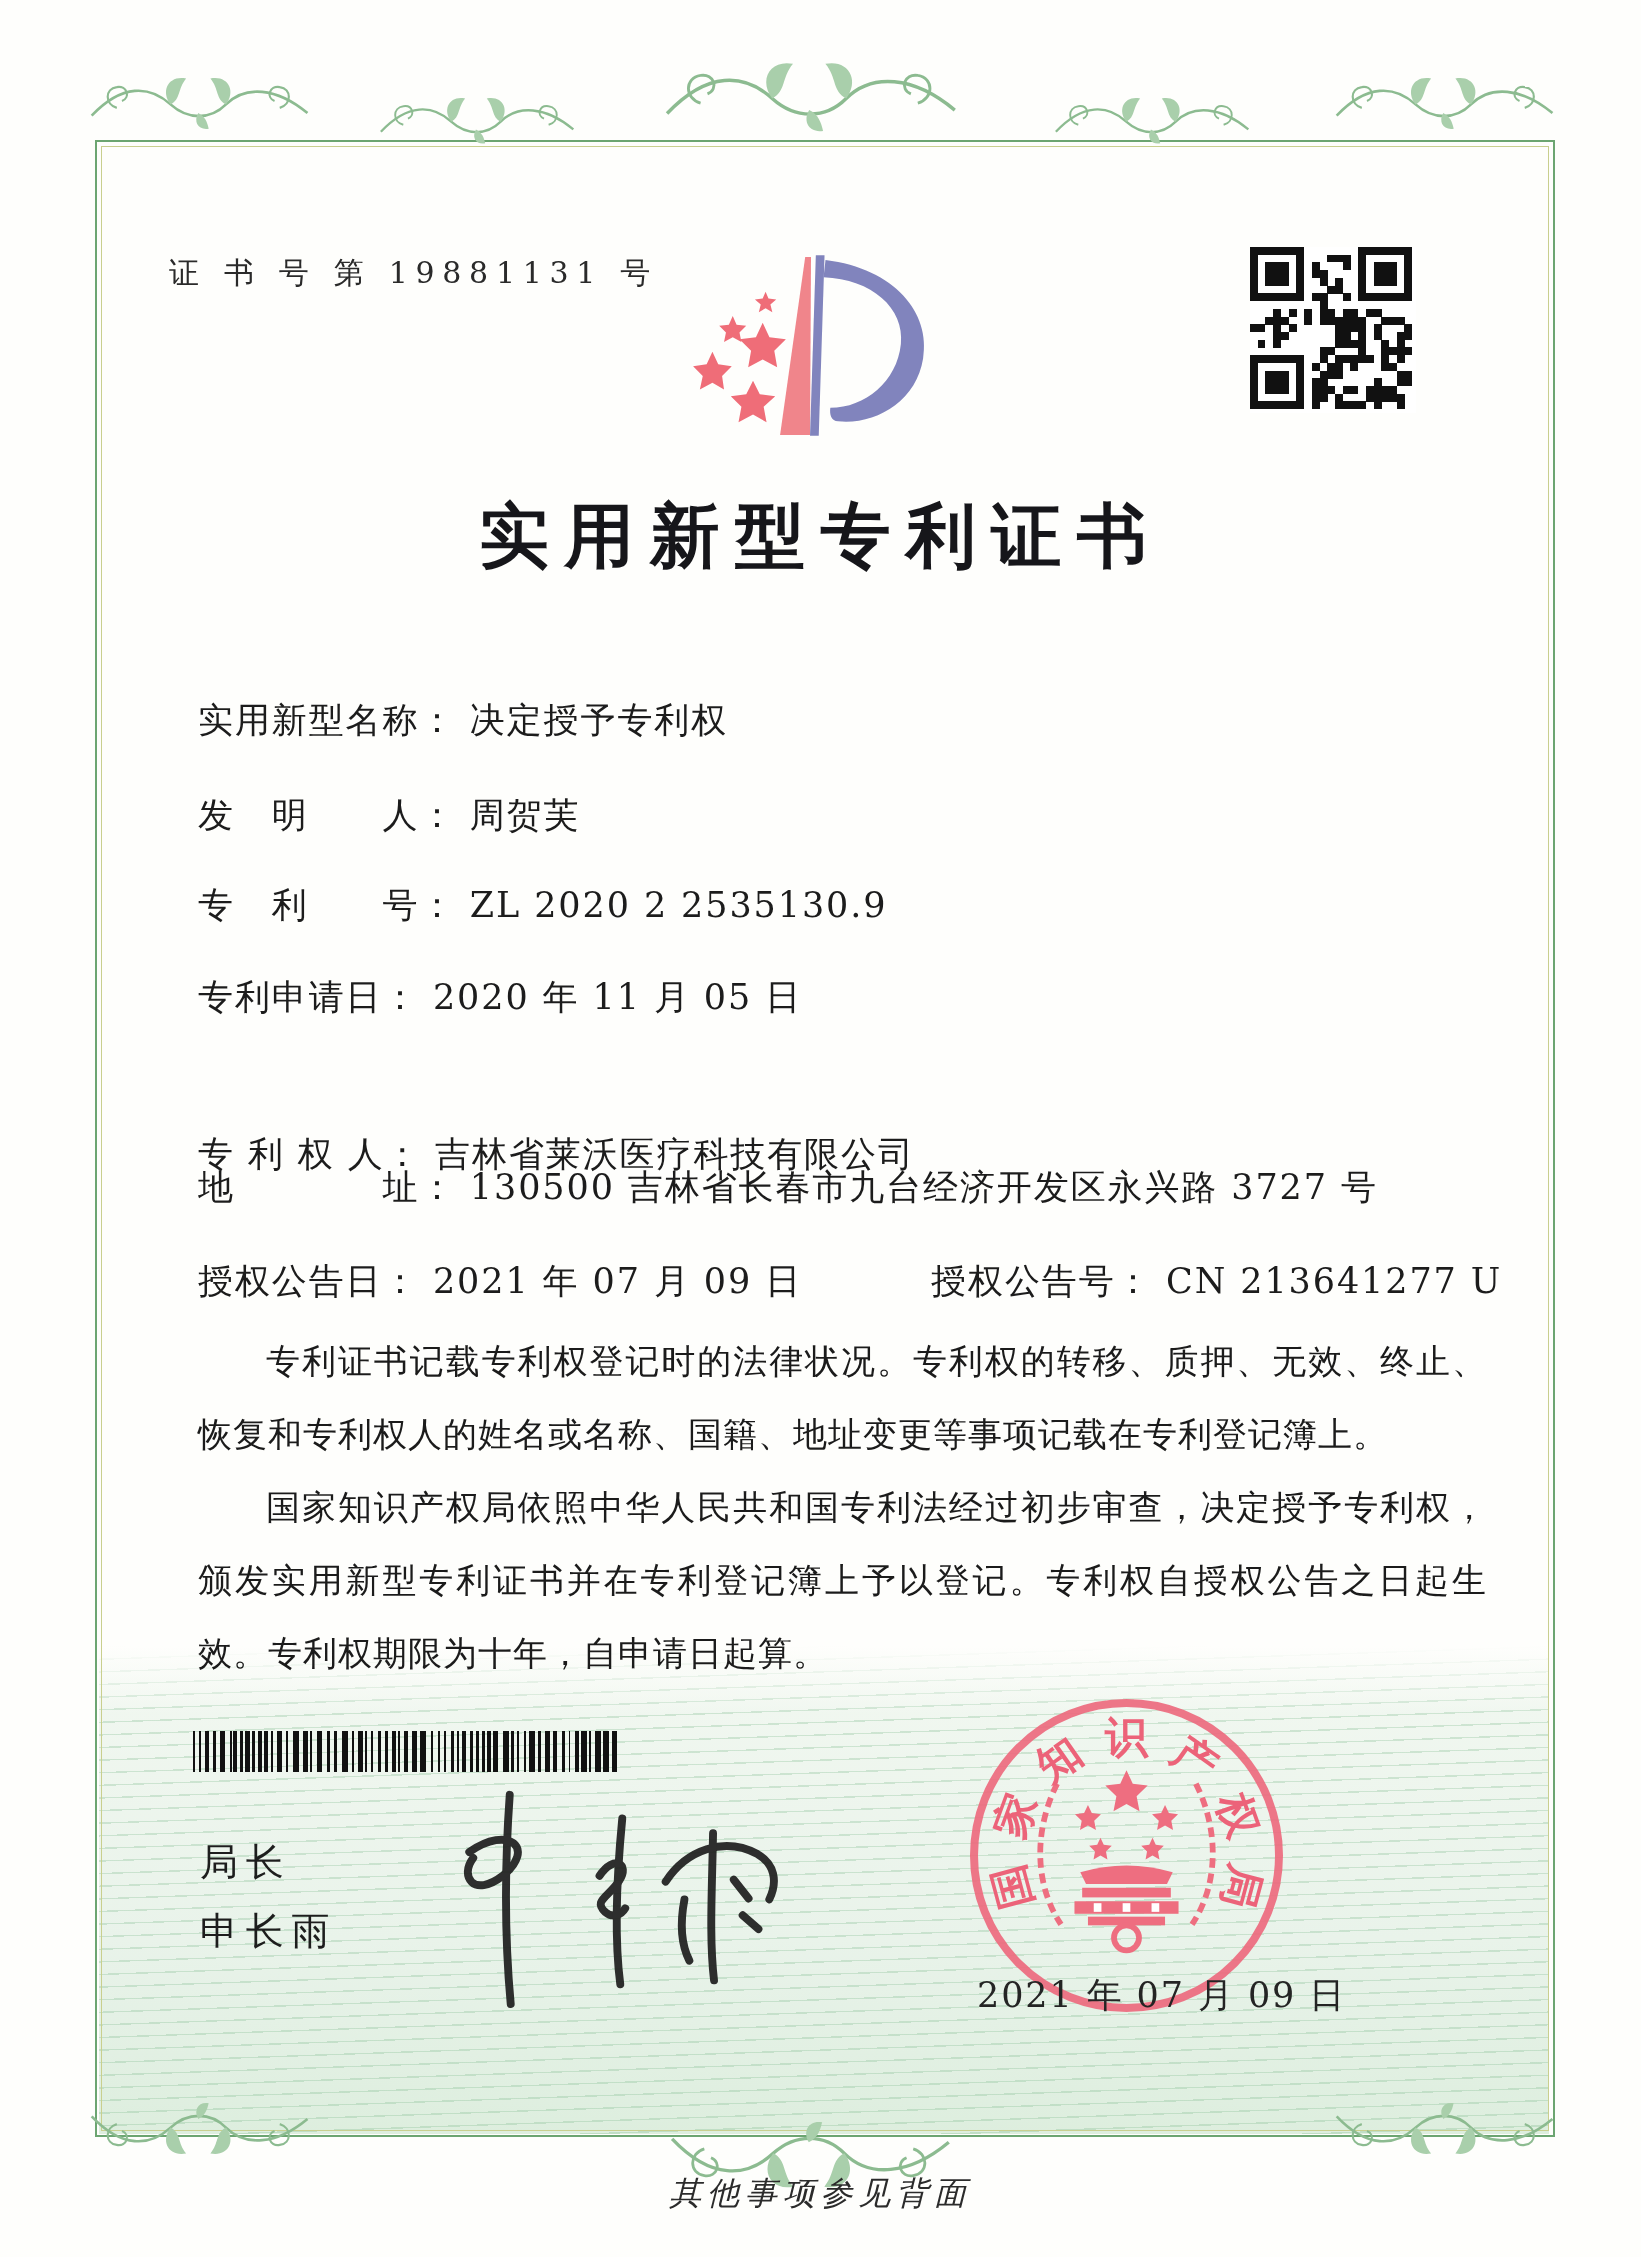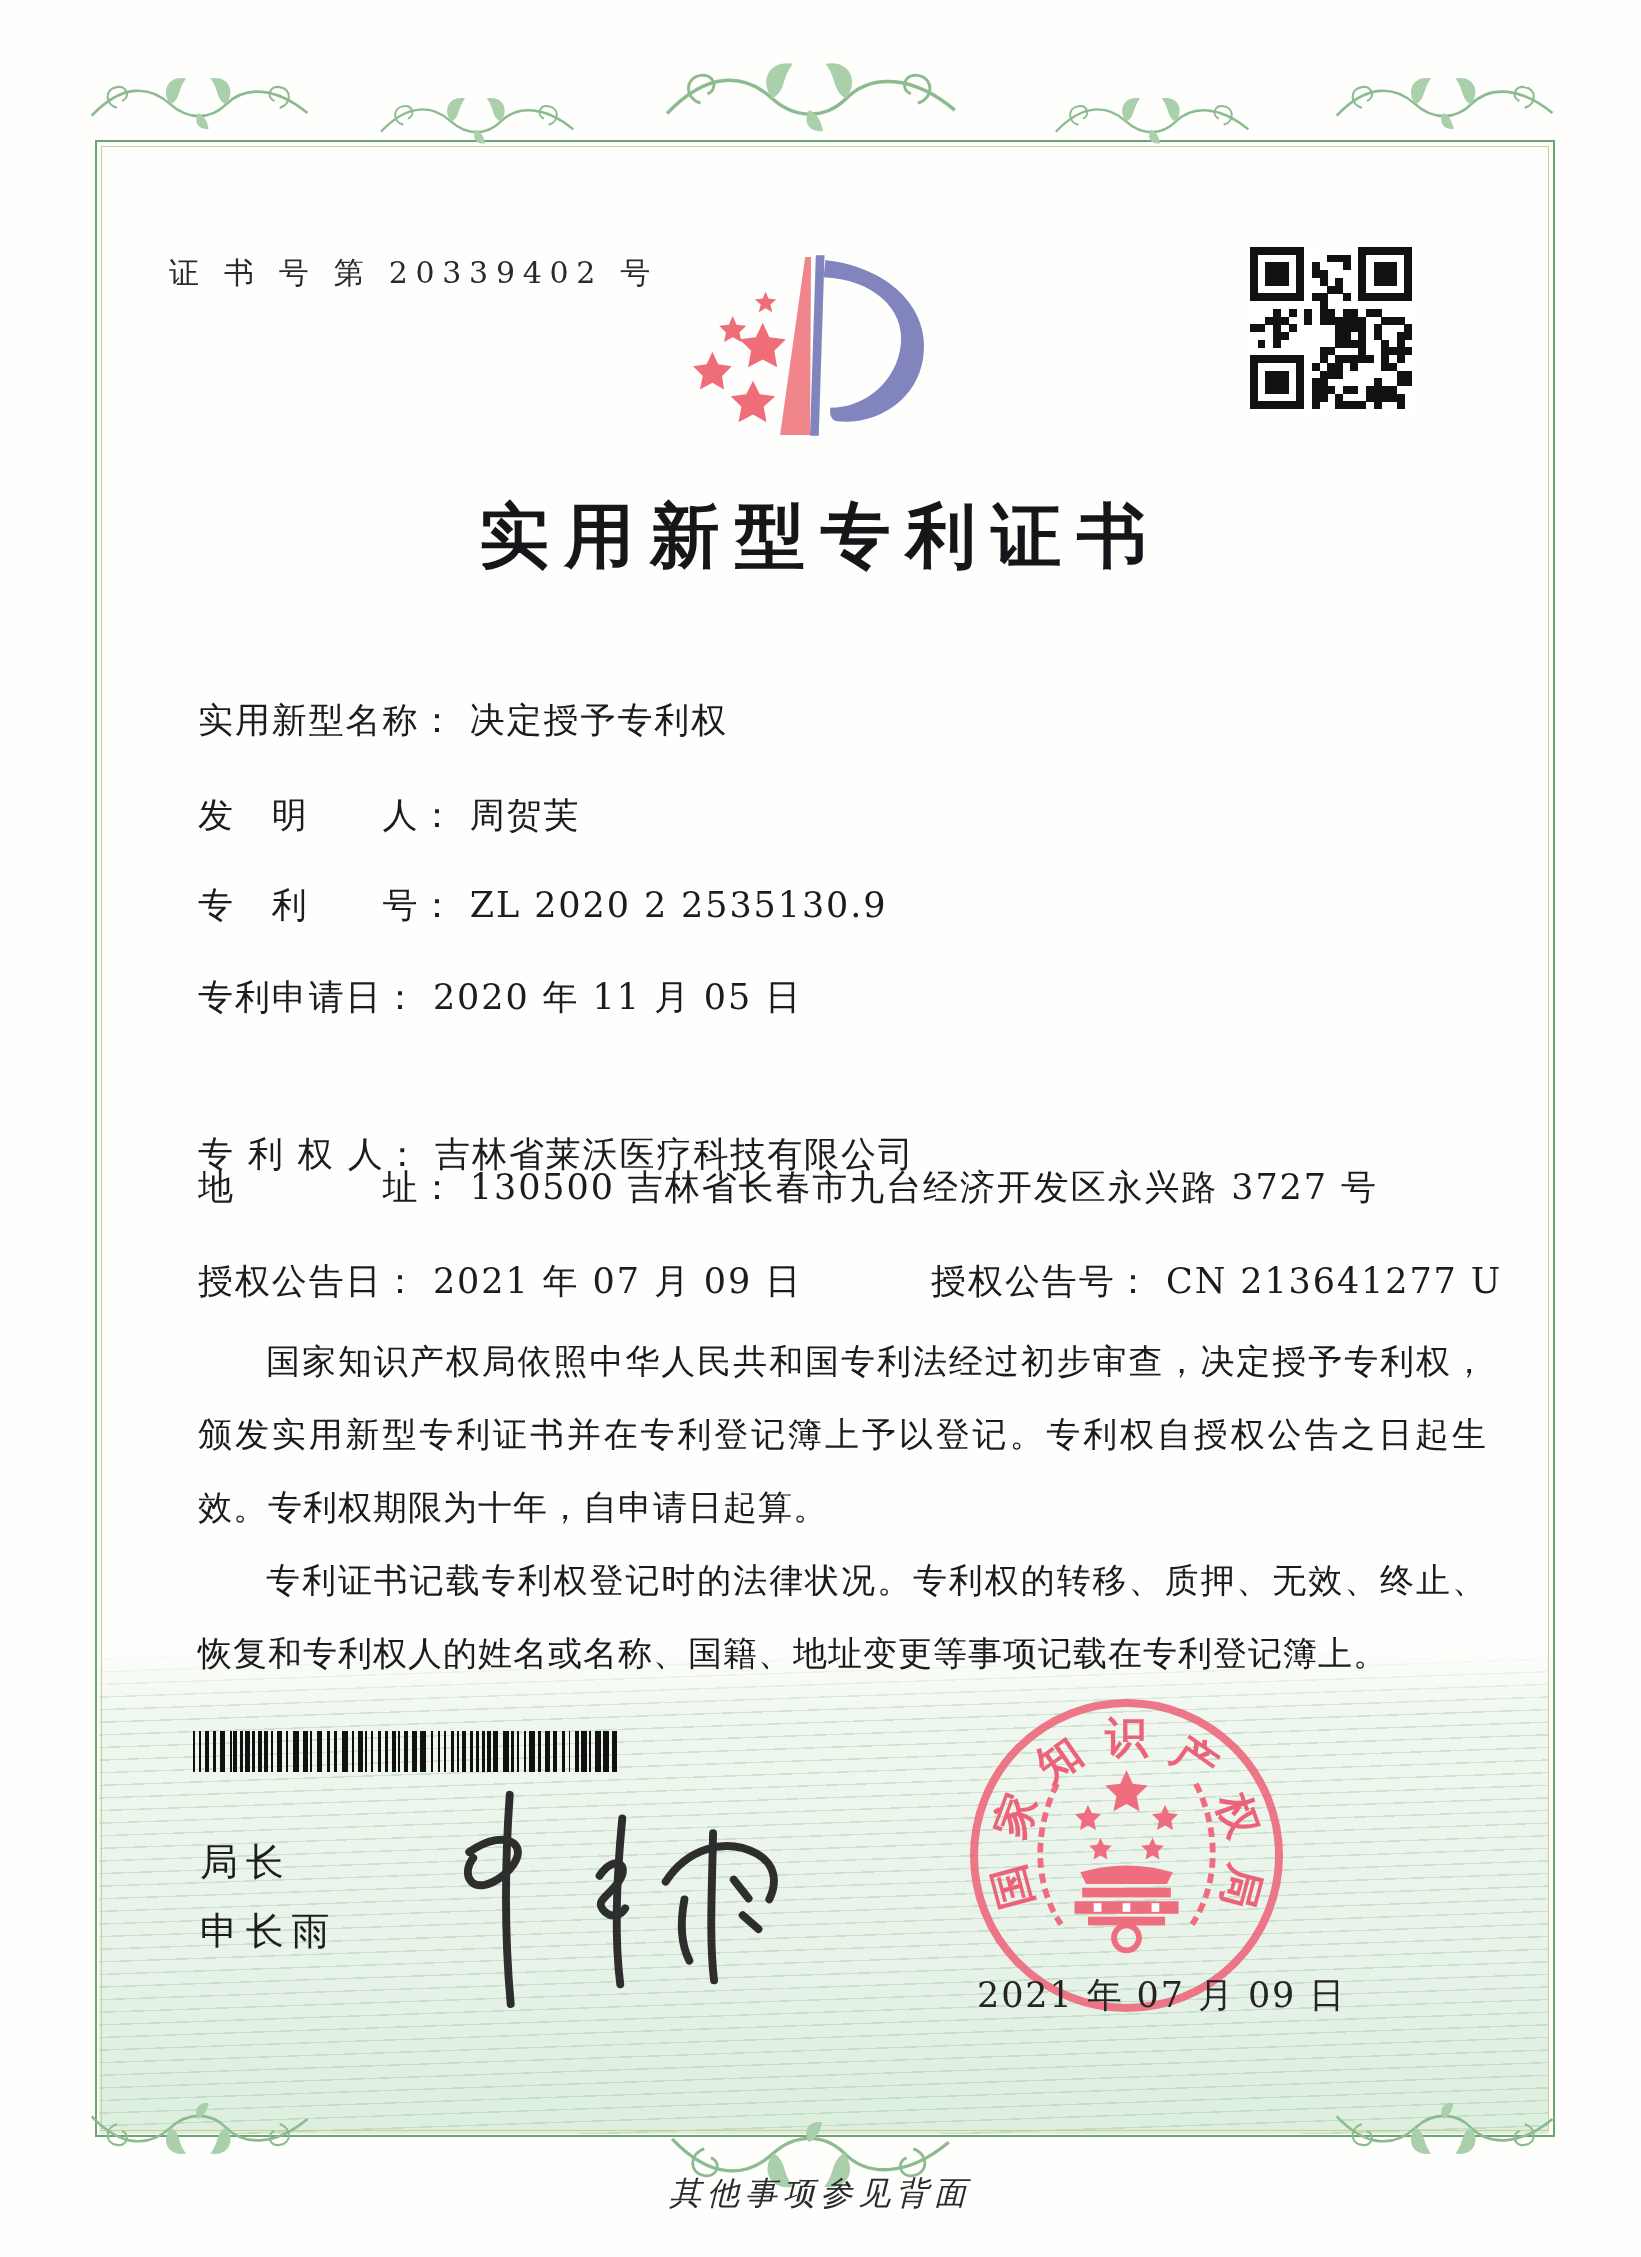--- a/index.html
+++ b/index.html
@@ -132,21 +132,21 @@
   <svg class="orn" style="left:87px;top:2086px;transform:scaleY(-1)" width="226" height="78" viewBox="0 0 260 90">
       <use href="#flourish"></use>
     </svg>
   <svg class="orn" style="left:666px;top:2100px;transform:scaleY(-1)" width="290" height="100" viewBox="0 0 260 90">
       <use href="#flourish"></use>
     </svg>
   <svg class="orn" style="left:1332px;top:2086px;transform:scaleY(-1)" width="226" height="78" viewBox="0 0 260 90">
       <use href="#flourish"></use>
     </svg>
 
-  <div class="cert-no">证 书 号 第 20339402 号</div>
+  <div class="cert-no">证 书 号 第 19881131 号</div>
 
   <svg class="logo" viewBox="0 0 300 268">
     <g fill="#ef6d78">
       <path d="M103,64 l3,7 8,1 -6,5 2,8 -7,-4 -7,4 2,-8 -6,-5 8,-1 Z"></path>
       <path d="M69,89 l4,9 10,1 -7,7 2,10 -9,-5 -9,5 2,-10 -7,-7 10,-1 Z"></path>
       <path d="M100,96 l7,15 17,2 -12,12 3,17 -15,-8 -15,8 3,-17 -12,-12 17,-2 Z"></path>
       <path d="M48,126 l6,13 14,2 -10,10 2,14 -12,-7 -13,7 3,-14 -10,-10 14,-2 Z"></path>
       <path d="M90,156 l7,14 16,2 -12,11 3,16 -14,-8 -15,8 3,-16 -11,-11 16,-2 Z"></path>
     </g>
     <polygon points="144,28 150,28 149,212 118,212" fill="#f0858b"></polygon>
@@ -398,22 +398,22 @@
     <div class="frow r6">
       <span class="lab">地　　　　址：</span><span class="val">130500 吉林省长春市九台经济开发区永兴路 3727 号</span>
     </div>
     <div class="frow r7">
       <span class="lab">授权公告日：</span><span class="val">2021 年 07 月 09 日</span>
       <span class="lab pair2">授权公告号：</span><span class="val">CN 213641277 U</span>
     </div>
   </div>
 
   <div class="body-text">
+    <p>专利证书记载专利权登记时的法律状况。专利权的转移、质押、无效、终止、恢复和专利权人的姓名或名称、国籍、地址变更等事项记载在专利登记簿上。</p>
     <p>国家知识产权局依照中华人民共和国专利法经过初步审查，决定授予专利权，颁发实用新型专利证书并在专利登记簿上予以登记。专利权自授权公告之日起生效。专利权期限为十年，自申请日起算。</p>
-    <p>专利证书记载专利权登记时的法律状况。专利权的转移、质押、无效、终止、恢复和专利权人的姓名或名称、国籍、地址变更等事项记载在专利登记簿上。</p>
   </div>
 
   <div class="barcode" id="barcode"><span style="width:1.9px;background:#111;margin-right:3.9px"></span><span style="width:1.9px;background:#111;margin-right:4.8px"></span><span style="width:3.9px;background:#111;margin-right:3.9px"></span><span style="width:2.9px;background:#111;margin-right:3.9px"></span><span style="width:4.8px;background:#111;margin-right:4.8px"></span><span style="width:1.9px;background:#111;margin-right:1.9px"></span><span style="width:3.9px;background:#111;margin-right:2.9px"></span><span style="width:2.9px;background:#111;margin-right:1.9px"></span><span style="width:4.8px;background:#111;margin-right:1.9px"></span><span style="width:2.9px;background:#111;margin-right:3.9px"></span><span style="width:3.9px;background:#111;margin-right:1.9px"></span><span style="width:3.9px;background:#111;margin-right:2.9px"></span><span style="width:1.9px;background:#111;margin-right:3.9px"></span><span style="width:4.8px;background:#111;margin-right:4.8px"></span><span style="width:1.9px;background:#111;margin-right:4.8px"></span><span style="width:5.8px;background:#111;margin-right:3.9px"></span><span style="width:4.8px;background:#111;margin-right:2.9px"></span><span style="width:1.9px;background:#111;margin-right:4.8px"></span><span style="width:4.8px;background:#111;margin-right:4.8px"></span><span style="width:2.9px;background:#111;margin-right:3.9px"></span><span style="width:3.9px;background:#111;margin-right:4.8px"></span><span style="width:5.8px;background:#111;margin-right:3.9px"></span><span style="width:1.9px;background:#111;margin-right:3.9px"></span><span style="width:5.8px;background:#111;margin-right:1.9px"></span><span style="width:1.9px;background:#111;margin-right:3.9px"></span><span style="width:1.9px;background:#111;margin-right:4.8px"></span><span style="width:2.9px;background:#111;margin-right:3.9px"></span><span style="width:3.9px;background:#111;margin-right:3.9px"></span><span style="width:3.9px;background:#111;margin-right:1.9px"></span><span style="width:1.9px;background:#111;margin-right:3.9px"></span><span style="width:3.9px;background:#111;margin-right:3.9px"></span><span style="width:4.8px;background:#111;margin-right:3.9px"></span><span style="width:5.8px;background:#111;margin-right:4.8px"></span><span style="width:1.9px;background:#111;margin-right:4.8px"></span><span style="width:1.9px;background:#111;margin-right:4.8px"></span><span style="width:1.9px;background:#111;margin-right:4.8px"></span><span style="width:2.9px;background:#111;margin-right:2.9px"></span><span style="width:1.9px;background:#111;margin-right:2.9px"></span><span style="width:3.9px;background:#111;margin-right:4.8px"></span><span style="width:2.9px;background:#111;margin-right:2.9px"></span><span style="width:2.9px;background:#111;margin-right:2.9px"></span><span style="width:2.9px;background:#111;margin-right:1.9px"></span><span style="width:3.9px;background:#111;margin-right:2.9px"></span><span style="width:4.8px;background:#111;margin-right:4.8px"></span><span style="width:5.8px;background:#111;margin-right:1.9px"></span><span style="width:2.9px;background:#111;margin-right:2.9px"></span><span style="width:2.9px;background:#111;margin-right:4.8px"></span><span style="width:1.9px;background:#111;margin-right:2.9px"></span><span style="width:5.8px;background:#111;margin-right:2.9px"></span><span style="width:2.9px;background:#111;margin-right:4.8px"></span><span style="width:4.8px;background:#111;margin-right:2.9px"></span><span style="width:3.9px;background:#111;margin-right:4.8px"></span><span style="width:2.9px;background:#111;margin-right:3.9px"></span><span style="width:1.9px;background:#111;margin-right:4.8px"></span><span style="width:3.9px;background:#111;margin-right:1.9px"></span><span style="width:5.8px;background:#111;margin-right:1.9px"></span><span style="width:1.9px;background:#111;margin-right:4.8px"></span><span style="width:5.8px;background:#111;margin-right:1.9px"></span><span style="width:5.8px;background:#111;margin-right:2.9px"></span><span style="width:4.8px;background:#111;margin-right:3.9px"></span></div>
 
   <div class="director-label">局长</div>
   <div class="director-name">申长雨</div>
 
   <svg class="signature" viewBox="0 0 380 230">
     <g fill="none" stroke="#1e1e1e" stroke-width="8" stroke-linecap="round" opacity="0.92">
       <path d="M95 14 C 91 70, 89 150, 96 226"></path>

